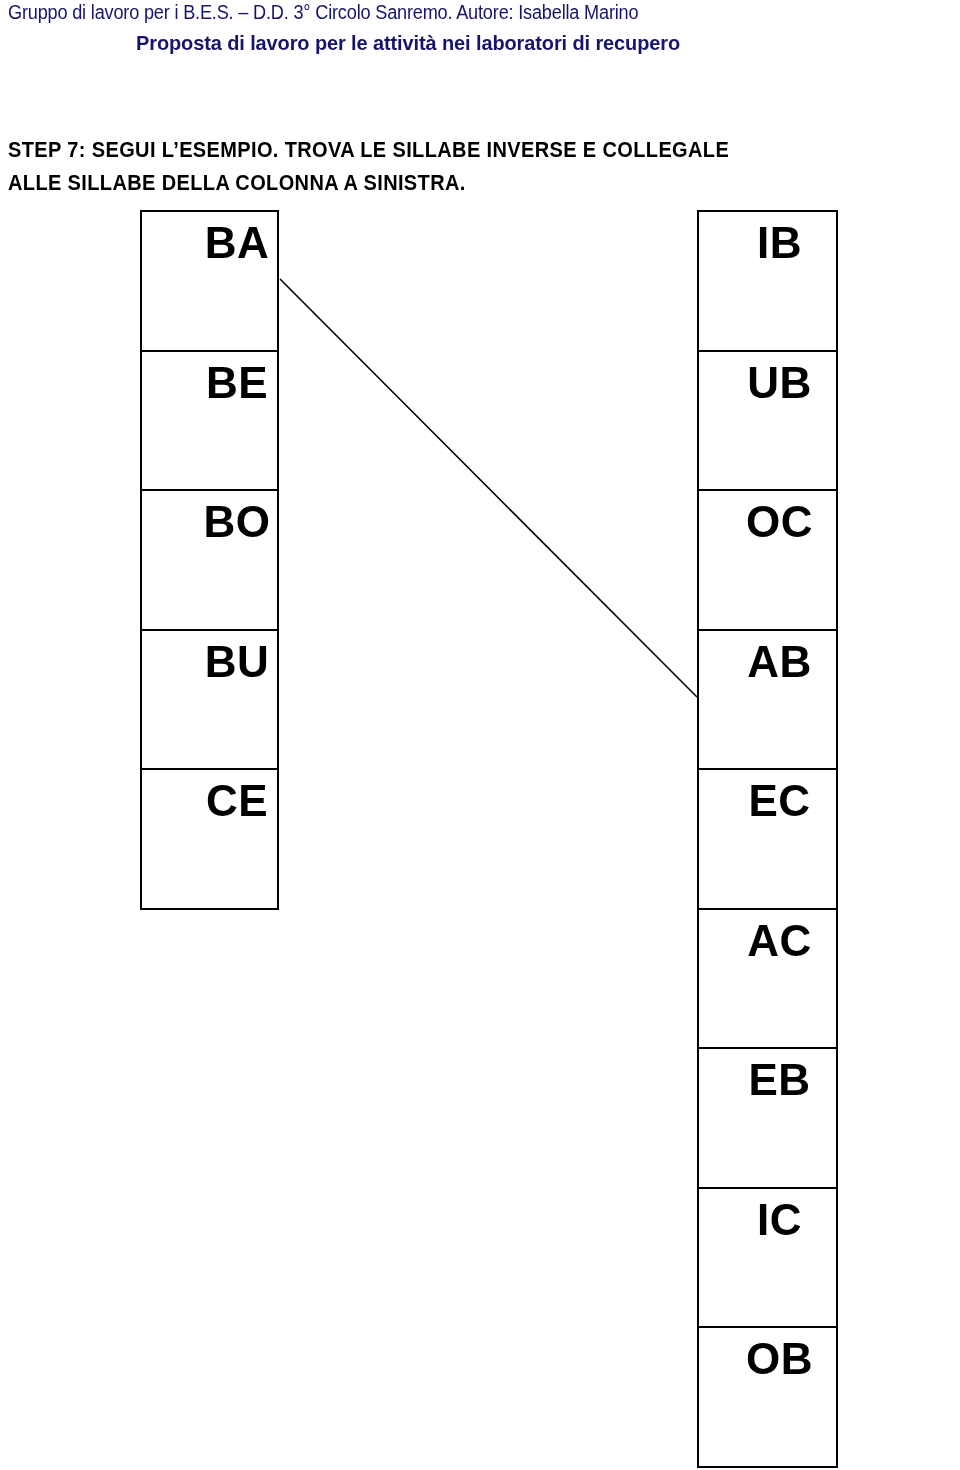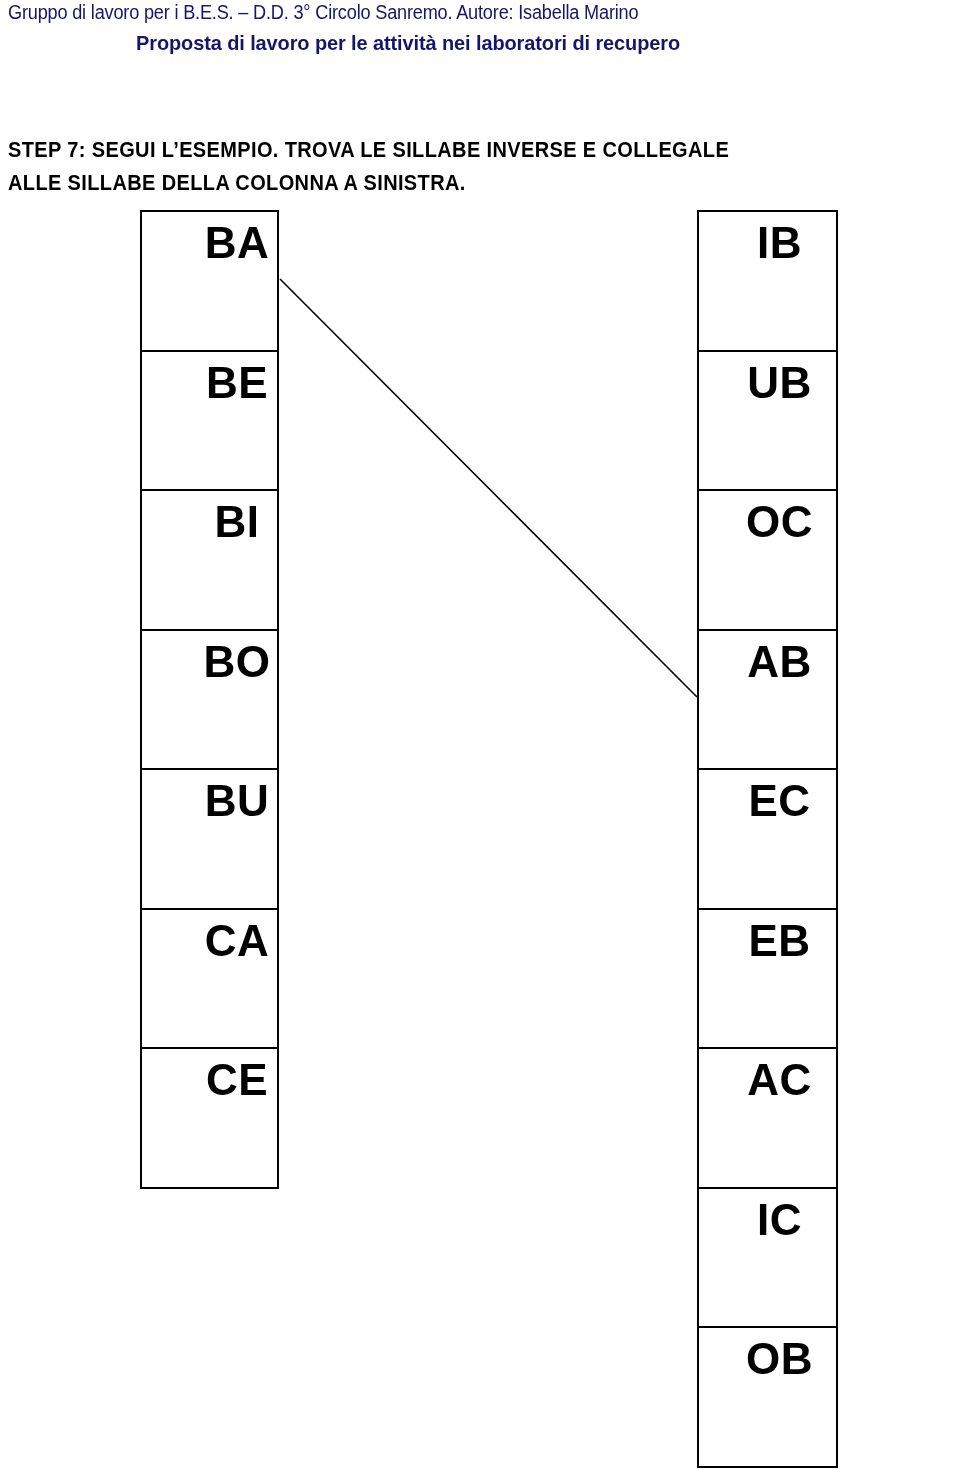--- a/index.html
+++ b/index.html
@@ -141,30 +141,24 @@
 <div class="exercise">
 
   <div class="column left">
     <div class="cell">
       <div class="cell-label">BA</div>
     </div>
     <div class="cell">
       <div class="cell-label">BE</div>
     </div>
     <div class="cell">
-      <div class="cell-label">BI</div>
-    </div>
-    <div class="cell">
       <div class="cell-label">BO</div>
     </div>
     <div class="cell">
       <div class="cell-label">BU</div>
-    </div>
-    <div class="cell">
-      <div class="cell-label">CA</div>
     </div>
     <div class="cell">
       <div class="cell-label">CE</div>
     </div>
   </div>
 
   <div class="column right">
     <div class="cell">
       <div class="cell-label">IB</div>
     </div>
@@ -174,24 +168,24 @@
     <div class="cell">
       <div class="cell-label">OC</div>
     </div>
     <div class="cell">
       <div class="cell-label">AB</div>
     </div>
     <div class="cell">
       <div class="cell-label">EC</div>
     </div>
     <div class="cell">
-      <div class="cell-label">EB</div>
+      <div class="cell-label">AC</div>
     </div>
     <div class="cell">
-      <div class="cell-label">AC</div>
+      <div class="cell-label">EB</div>
     </div>
     <div class="cell">
       <div class="cell-label">IC</div>
     </div>
     <div class="cell">
       <div class="cell-label">OB</div>
     </div>
   </div>
 
   <svg class="connector-layer" viewBox="0 0 960 1470" width="960" height="1470">

